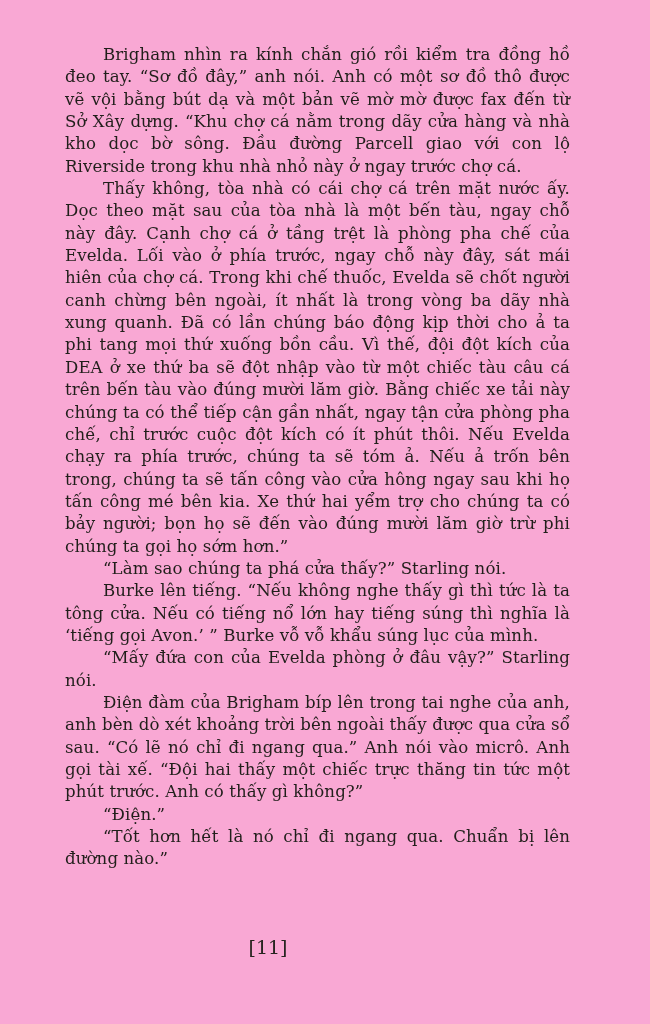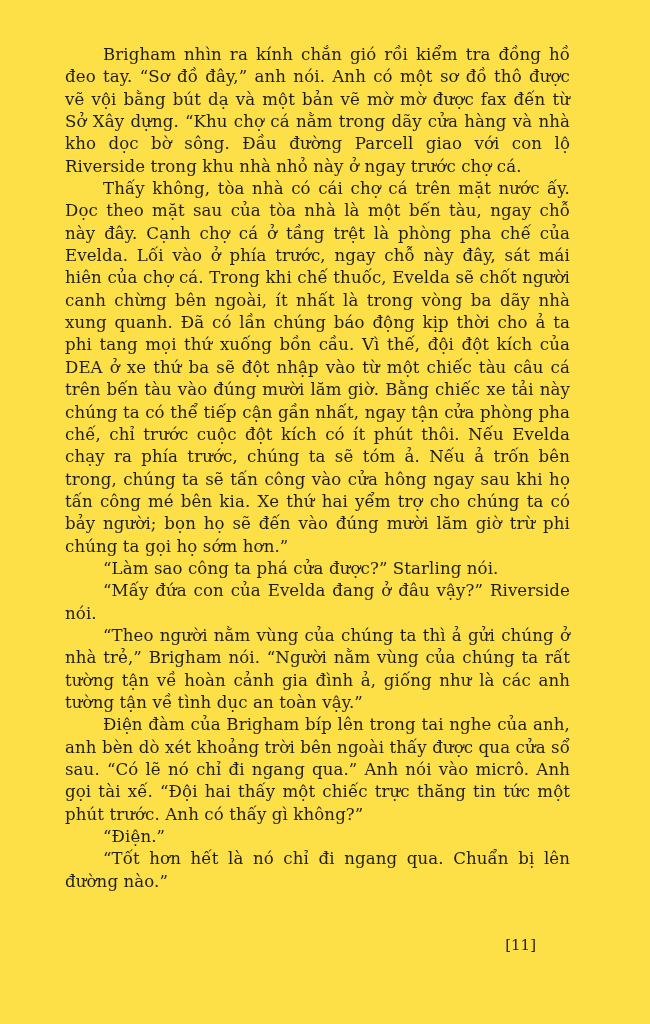--- a/index.html
+++ b/index.html
@@ -9,21 +9,21 @@
   body {
     width: 650px;
     height: 1024px;
     overflow: hidden;
     background: #ffffff;
   }
   .page {
     position: relative;
     width: 650px;
     height: 1024px;
-    background: #fde047;
+    background: #f9a8d4;
     font-family: "DejaVu Serif", "Liberation Serif", serif;
     color: #211f1b;
   }
   .text-block {
     position: absolute;
     left: 65px;
     top: 44px;
     width: 505px;
     font-size: 16.6px;
     line-height: 22.35px;
@@ -34,33 +34,33 @@
   .text-block p {
     margin: 0;
     padding: 0;
     text-indent: 38px;
   }
   .footer {
     position: absolute;
     left: 0;
     top: 936px;
     width: 536px;
-    text-align: right;
-    font-size: 15px;
+    text-align: center;
+    font-size: 19px;
     color: #26241f;
   }
 </style>
 </head>
 <body>
 
 <div class="page">
   <div class="text-block">
     <p>Brigham nhìn ra kính chắn gió rồi kiểm tra đồng hồ đeo tay. “Sơ đồ đây,” anh nói. Anh có một sơ đồ thô được vẽ vội bằng bút dạ và một bản vẽ mờ mờ được fax đến từ Sở Xây dựng. “Khu chợ cá nằm trong dãy cửa hàng và nhà kho dọc bờ sông. Đầu đường Parcell giao với con lộ Riverside trong khu nhà nhỏ này ở ngay trước chợ cá.</p>
     <p>Thấy không, tòa nhà có cái chợ cá trên mặt nước ấy. Dọc theo mặt sau của tòa nhà là một bến tàu, ngay chỗ này đây. Cạnh chợ cá ở tầng trệt là phòng pha chế của Evelda. Lối vào ở phía trước, ngay chỗ này đây, sát mái hiên của chợ cá. Trong khi chế thuốc, Evelda sẽ chốt người canh chừng bên ngoài, ít nhất là trong vòng ba dãy nhà xung quanh. Đã có lần chúng báo động kịp thời cho ả ta phi tang mọi thứ xuống bồn cầu. Vì thế, đội đột kích của DEA ở xe thứ ba sẽ đột nhập vào từ một chiếc tàu câu cá trên bến tàu vào đúng mười lăm giờ. Bằng chiếc xe tải này chúng ta có thể tiếp cận gần nhất, ngay tận cửa phòng pha chế, chỉ trước cuộc đột kích có ít phút thôi. Nếu Evelda chạy ra phía trước, chúng ta sẽ tóm ả. Nếu ả trốn bên trong, chúng ta sẽ tấn công vào cửa hông ngay sau khi họ tấn công mé bên kia. Xe thứ hai yểm trợ cho chúng ta có bảy người; bọn họ sẽ đến vào đúng mười lăm giờ trừ phi chúng ta gọi họ sớm hơn.”</p>
-    <p>“Làm sao công ta phá cửa được?” Starling nói.</p>
-    <p>“Mấy đứa con của Evelda đang ở đâu vậy?” Riverside nói.</p>
-    <p>“Theo người nằm vùng của chúng ta thì ả gửi chúng ở nhà trẻ,” Brigham nói. “Người nằm vùng của chúng ta rất tường tận về hoàn cảnh gia đình ả, giống như là các anh tường tận về tình dục an toàn vậy.”</p>
+    <p>“Làm sao chúng ta phá cửa thấy?” Starling nói.</p>
+    <p>Burke lên tiếng. “Nếu không nghe thấy gì thì tức là ta tông cửa. Nếu có tiếng nổ lớn hay tiếng súng thì nghĩa là ‘tiếng gọi Avon.’ ” Burke vỗ vỗ khẩu súng lục của mình.</p>
+    <p>“Mấy đứa con của Evelda phòng ở đâu vậy?” Starling nói.</p>
     <p>Điện đàm của Brigham bíp lên trong tai nghe của anh, anh bèn dò xét khoảng trời bên ngoài thấy được qua cửa sổ sau. “Có lẽ nó chỉ đi ngang qua.” Anh nói vào micrô. Anh gọi tài xế. “Đội hai thấy một chiếc trực thăng tin tức một phút trước. Anh có thấy gì không?”</p>
     <p>“Điện.”</p>
     <p>“Tốt hơn hết là nó chỉ đi ngang qua. Chuẩn bị lên đường nào.”</p>
   </div>
   <div class="footer">[11]</div>
 </div>
 
 </body></html>

